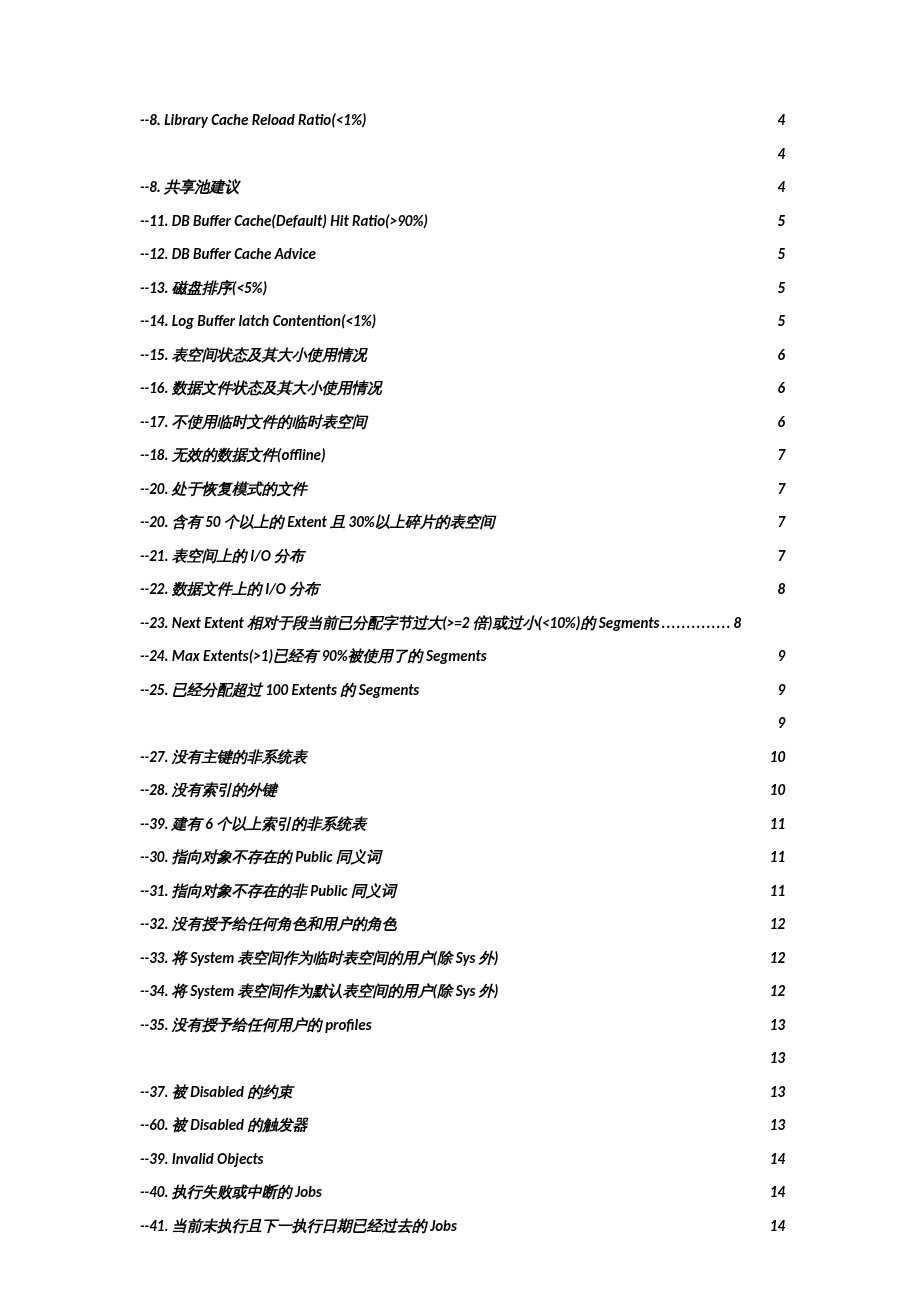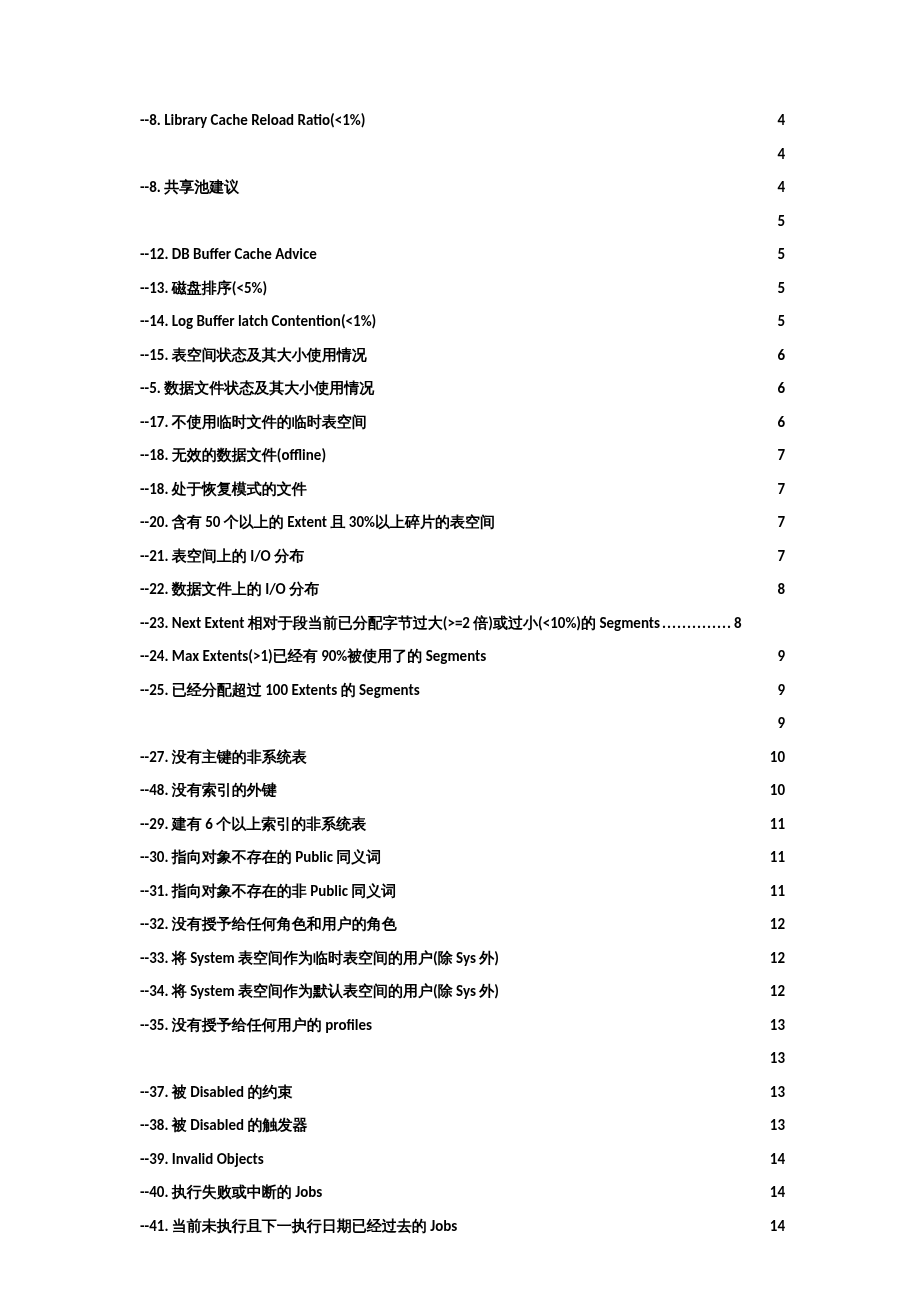--- a/index.html
+++ b/index.html
@@ -9,20 +9,21 @@
     }
     body {
       background: #fff;
       font-family: Calibri, "Microsoft YaHei", "微软雅黑", Arial, sans-serif;
       width: 920px;
       height: 1302px;
       padding: 110px 135px 110px 140px;
     }
     .toc {
       width: 100%;
+      font-style: italic;
     }
     .toc-entry {
       display: flex;
       align-items: baseline;
       font-size: 15px;
       font-weight: bold;
       color: #000;
       line-height: 1.4;
       margin-bottom: 12.5px;
       white-space: nowrap;
@@ -67,20 +68,21 @@
     <div class="toc-entry">
       <span class="toc-leader"></span>
       <span class="toc-page">4</span>
     </div>
     <div class="toc-entry">
       <span class="toc-label">--8. 共享池建议</span>
       <span class="toc-leader"></span>
       <span class="toc-page">4</span>
     </div>
     <div class="toc-entry">
+      <span class="toc-label">--11. DB Buffer Cache(Default) Hit Ratio(&gt;90%)</span>
       <span class="toc-leader"></span>
       <span class="toc-page">5</span>
     </div>
     <div class="toc-entry">
       <span class="toc-label">--12. DB Buffer Cache Advice</span>
       <span class="toc-leader"></span>
       <span class="toc-page">5</span>
     </div>
     <div class="toc-entry">
       <span class="toc-label">--13. 磁盘排序(&lt;5%)</span>
@@ -91,36 +93,36 @@
       <span class="toc-label">--14. Log Buffer latch Contention(&lt;1%)</span>
       <span class="toc-leader"></span>
       <span class="toc-page">5</span>
     </div>
     <div class="toc-entry">
       <span class="toc-label">--15. 表空间状态及其大小使用情况</span>
       <span class="toc-leader"></span>
       <span class="toc-page">6</span>
     </div>
     <div class="toc-entry">
-      <span class="toc-label">--5. 数据文件状态及其大小使用情况</span>
+      <span class="toc-label">--16. 数据文件状态及其大小使用情况</span>
       <span class="toc-leader"></span>
       <span class="toc-page">6</span>
     </div>
     <div class="toc-entry">
       <span class="toc-label">--17. 不使用临时文件的临时表空间</span>
       <span class="toc-leader"></span>
       <span class="toc-page">6</span>
     </div>
     <div class="toc-entry">
       <span class="toc-label">--18. 无效的数据文件(offline)</span>
       <span class="toc-leader"></span>
       <span class="toc-page">7</span>
     </div>
     <div class="toc-entry">
-      <span class="toc-label">--18. 处于恢复模式的文件</span>
+      <span class="toc-label">--20. 处于恢复模式的文件</span>
       <span class="toc-leader"></span>
       <span class="toc-page">7</span>
     </div>
     <div class="toc-entry">
       <span class="toc-label">--20. 含有 50 个以上的 Extent 且 30%以上碎片的表空间</span>
       <span class="toc-leader"></span>
       <span class="toc-page">7</span>
     </div>
     <div class="toc-entry">
       <span class="toc-label">--21. 表空间上的 I/O 分布</span>
@@ -150,26 +152,26 @@
     <div class="toc-entry">
       <span class="toc-leader"></span>
       <span class="toc-page">9</span>
     </div>
     <div class="toc-entry">
       <span class="toc-label">--27. 没有主键的非系统表</span>
       <span class="toc-leader"></span>
       <span class="toc-page">10</span>
     </div>
     <div class="toc-entry">
-      <span class="toc-label">--48. 没有索引的外键</span>
+      <span class="toc-label">--28. 没有索引的外键</span>
       <span class="toc-leader"></span>
       <span class="toc-page">10</span>
     </div>
     <div class="toc-entry">
-      <span class="toc-label">--29. 建有 6 个以上索引的非系统表</span>
+      <span class="toc-label">--39. 建有 6 个以上索引的非系统表</span>
       <span class="toc-leader"></span>
       <span class="toc-page">11</span>
     </div>
     <div class="toc-entry">
       <span class="toc-label">--30. 指向对象不存在的 Public 同义词</span>
       <span class="toc-leader"></span>
       <span class="toc-page">11</span>
     </div>
     <div class="toc-entry">
       <span class="toc-label">--31. 指向对象不存在的非 Public 同义词</span>
@@ -199,21 +201,21 @@
     <div class="toc-entry">
       <span class="toc-leader"></span>
       <span class="toc-page">13</span>
     </div>
     <div class="toc-entry">
       <span class="toc-label">--37. 被 Disabled 的约束</span>
       <span class="toc-leader"></span>
       <span class="toc-page">13</span>
     </div>
     <div class="toc-entry">
-      <span class="toc-label">--38. 被 Disabled 的触发器</span>
+      <span class="toc-label">--60. 被 Disabled 的触发器</span>
       <span class="toc-leader"></span>
       <span class="toc-page">13</span>
     </div>
     <div class="toc-entry">
       <span class="toc-label">--39. Invalid Objects</span>
       <span class="toc-leader"></span>
       <span class="toc-page">14</span>
     </div>
     <div class="toc-entry">
       <span class="toc-label">--40. 执行失败或中断的 Jobs</span>

